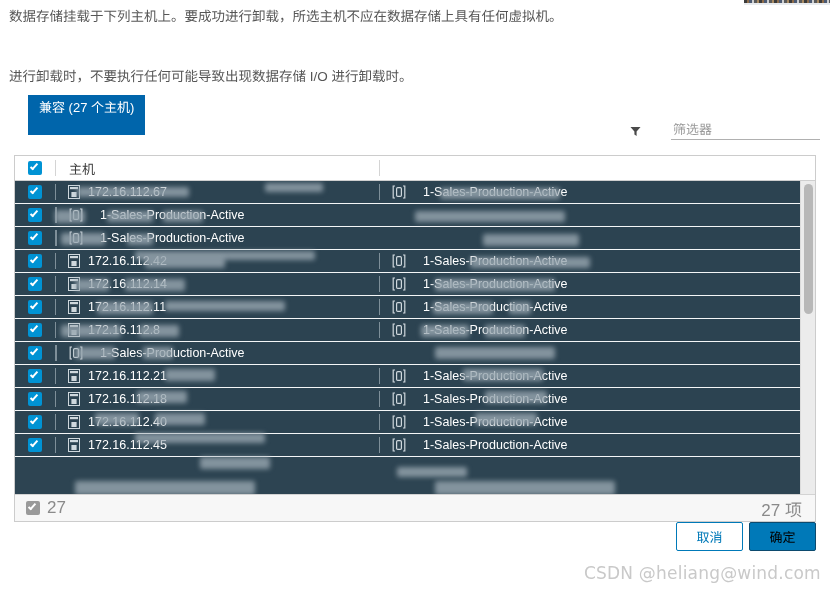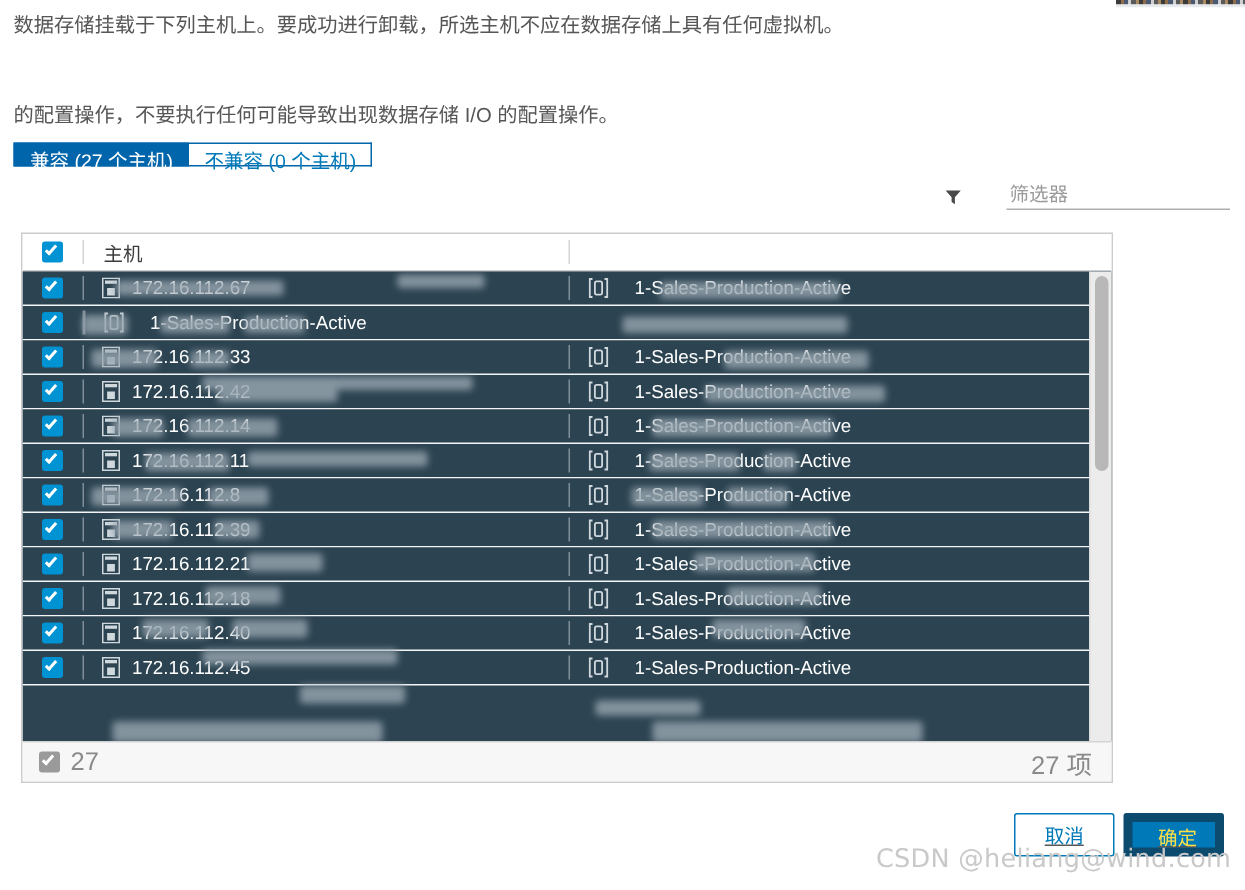--- a/index.html
+++ b/index.html
@@ -57,27 +57,28 @@
   #desc-2 { top: 68px; }
 
   
   .tabs {
     position: absolute;
     left: 9px;
     top: 95px;
     display: flex;
   }
   .tab {
-    height: 16px;
+    height: 40px;
     line-height: 24px;
     padding: 0 10px;
     font-size: 13px;
     box-sizing: border-box;
     cursor: pointer;
     white-space: nowrap;
+    margin-left: 19px;
   }
   .tab.active {
     background: #0065ab;
     color: #ffffff;
     border: 1px solid #0065ab;
   }
   .tab.inactive {
     background: #ffffff;
     color: #0079b8;
     border: 1px solid #0065ab;
@@ -110,21 +111,21 @@
     background: transparent;
     margin-left: 24px;
   }
   .filter-input::placeholder { color: #9a9a9a; }
 
   
   .grid {
     position: absolute;
     left: 14px;
     top: 155px;
-    width: 728px;
+    width: 802px;
     height: 367px;
     border: 1px solid #cccccc;
     box-sizing: border-box;
     background: #ffffff;
     display: flex;
     flex-direction: column;
     overflow: hidden;
   }
   .grid-head {
     height: 25px;
@@ -270,45 +271,43 @@
   }
   .foot-count, .foot-total {
     font-size: 17px;
     color: #8a8a8a;
   }
 
   
   .btn-bar {
     position: absolute;
     right: 14px;
-    top: 542px;
+    top: 522px;
     display: flex;
     gap: 6px;
-    text-decoration: underline;
   }
   .btn {
     height: 29px;
     min-width: 67px;
     font-size: 13px;
     font-family: inherit;
     border-radius: 2px;
     cursor: pointer;
     box-sizing: border-box;
     padding: 0 12px;
   }
   .btn-secondary {
     background: #ffffff;
     border: 1px solid #0079b8;
     color: #0079b8;
   }
   .btn-primary {
     background: #0079b8;
-    border: 6px solid #0c4a6e;
-    color: #fde047;
-    text-align: right;
+    border: 1px solid #0c4a6e;
+    color: #000000;
   }
 
   
   .watermark {
     position: absolute;
     left: 584px;
     top: 563px;
     font-size: 17px;
     color: #c9c9c9;
     font-family: "DejaVu Sans", sans-serif;
@@ -318,25 +317,24 @@
 </style>
 </head>
 <body>
 
 <div class="top-fragment">
   <div class="strip"></div>
   <div class="strip2"></div>
 </div>
 
 <div class="desc" id="desc-1">数据存储挂载于下列主机上。要成功进行卸载，所选主机不应在数据存储上具有任何虚拟机。</div>
-<div class="desc" id="desc-2">的配置操作，不要执行任何可能导致出现数据存储 I/O 的配置操作。</div>
+<div class="desc" id="desc-2">进行卸载时，不要执行任何可能导致出现数据存储 I/O 进行卸载时。</div>
 
 <div class="tabs">
   <div class="tab active">兼容 (27 个主机)</div>
-  <div class="tab inactive">不兼容 (0 个主机)</div>
 </div>
 
 <div class="filter-wrap">
   <span class="funnel-icon">
     <svg viewBox="0 0 12 12" width="11" height="11" aria-hidden="true">
       <polygon points="0.5,1 11.5,1 7.2,6 7.2,11 4.8,9.4 4.8,6" fill="#4a4a4a"></polygon>
     </svg>
   </span>
   <input class="filter-input" type="text" placeholder="筛选器" style="">
 </div>
@@ -392,28 +390,20 @@
                 <rect x="4.6" y="2.6" width="4.8" height="8.8" rx="1.2" fill="none" stroke="#cfd8dd" stroke-width="1.2"></rect>
               </svg></span>
             <span class="cell-text">1-Sales-Production-Active</span>
           </div>
         </div>
         <div class="row">
           <div class="cell-check">
             <span class="cbx"></span>
           </div>
           <div class="col-sep"></div>
-          <div class="col-host">
-            <span class="icon-host"><svg viewBox="0 0 12 14" width="12" height="14" aria-hidden="true">
-                <rect x="0.5" y="0.5" width="11" height="13" fill="none" stroke="#cfd8dd"></rect>
-                <rect x="2" y="2" width="8" height="2.2" fill="#cfd8dd"></rect>
-                <rect x="3.4" y="7" width="5.2" height="5" fill="#cfd8dd"></rect>
-              </svg></span>
-            <span class="cell-text">172.16.112.33</span>
-          </div>
           <div class="col-sep"></div>
           <div class="col-cluster">
             <span class="icon-cluster"><svg viewBox="0 0 14 14" width="14" height="14" aria-hidden="true">
                 <path d="M3 1 H1.2 V13 H3" fill="none" stroke="#cfd8dd" stroke-width="1.2"></path>
                 <path d="M11 1 H12.8 V13 H11" fill="none" stroke="#cfd8dd" stroke-width="1.2"></path>
                 <rect x="4.6" y="2.6" width="4.8" height="8.8" rx="1.2" fill="none" stroke="#cfd8dd" stroke-width="1.2"></rect>
               </svg></span>
             <span class="cell-text">1-Sales-Production-Active</span>
           </div>
         </div>
@@ -507,28 +497,20 @@
                 <rect x="4.6" y="2.6" width="4.8" height="8.8" rx="1.2" fill="none" stroke="#cfd8dd" stroke-width="1.2"></rect>
               </svg></span>
             <span class="cell-text">1-Sales-Production-Active</span>
           </div>
         </div>
         <div class="row">
           <div class="cell-check">
             <span class="cbx"></span>
           </div>
           <div class="col-sep"></div>
-          <div class="col-host">
-            <span class="icon-host"><svg viewBox="0 0 12 14" width="12" height="14" aria-hidden="true">
-                <rect x="0.5" y="0.5" width="11" height="13" fill="none" stroke="#cfd8dd"></rect>
-                <rect x="2" y="2" width="8" height="2.2" fill="#cfd8dd"></rect>
-                <rect x="3.4" y="7" width="5.2" height="5" fill="#cfd8dd"></rect>
-              </svg></span>
-            <span class="cell-text">172.16.112.39</span>
-          </div>
           <div class="col-sep"></div>
           <div class="col-cluster">
             <span class="icon-cluster"><svg viewBox="0 0 14 14" width="14" height="14" aria-hidden="true">
                 <path d="M3 1 H1.2 V13 H3" fill="none" stroke="#cfd8dd" stroke-width="1.2"></path>
                 <path d="M11 1 H12.8 V13 H11" fill="none" stroke="#cfd8dd" stroke-width="1.2"></path>
                 <rect x="4.6" y="2.6" width="4.8" height="8.8" rx="1.2" fill="none" stroke="#cfd8dd" stroke-width="1.2"></rect>
               </svg></span>
             <span class="cell-text">1-Sales-Production-Active</span>
           </div>
         </div>

